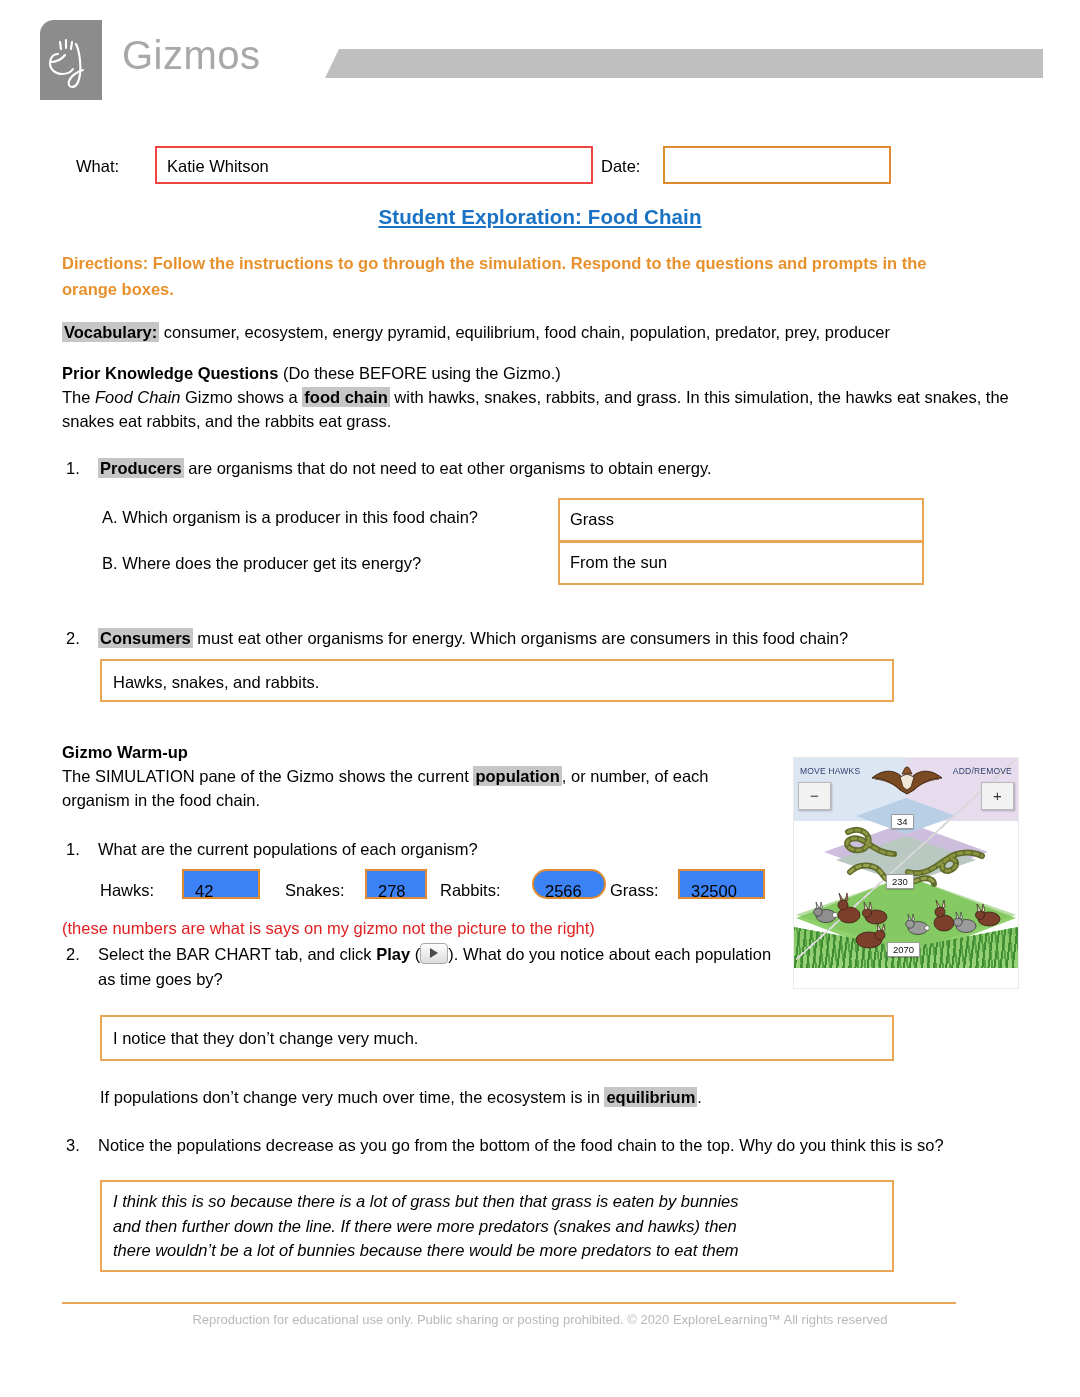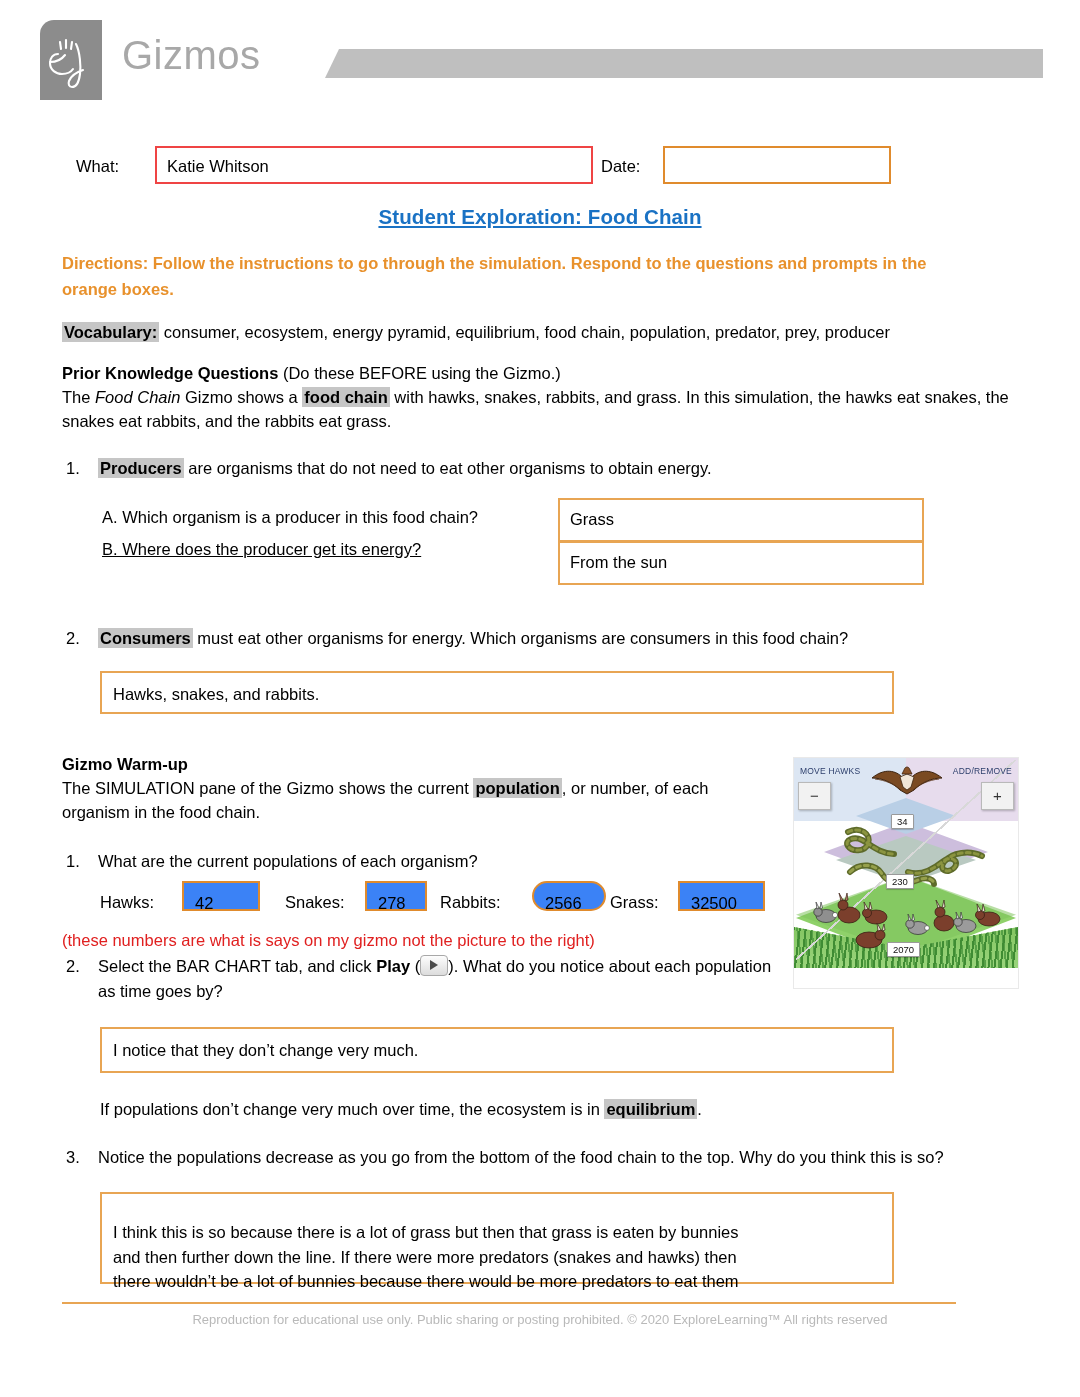--- a/index.html
+++ b/index.html
@@ -173,21 +173,21 @@
     position: relative;
     margin: 18px 0 0 0;
     height: 88px;
   }
   .qa-q {
     position: absolute;
     font-size: 16.5px;
     left: 40px;
   }
   .qa-q.a { top: 10px; }
-  .qa-q.b { top: 42px; text-decoration: underline; }
+  .qa-q.b { top: 56px; }
   .qa-box {
     position: absolute;
     left: 496px;
     width: 366px;
     height: 44px;
     border: 2px solid #e8a553;
     box-sizing: border-box;
     background: #fff;
     font-size: 16.5px;
     padding: 10px 0 0 10px;
@@ -423,21 +423,21 @@
         <span>From the sun</span>
       </div>
     </div>
   </div>
 
   <div style="margin-top:40px;">
     <div class="li">
       <span class="num">2.</span>
       <span class="hl">Consumers</span><span> must eat other organisms for energy. Which organisms are consumers in this food chain?</span>
     </div>
-    <div class="abox" style="margin:20px 0 0 38px; width:794px; height:43px;">
+    <div class="abox" style="margin:8px 0 0 38px; width:794px; height:43px;">
       <span>Hawks, snakes, and rabbits.</span>
     </div>
   </div>
 
   <div style="margin-top:38px; width:718px;">
     <div class="para" style="margin-bottom:12px;">
       <b>Gizmo Warm-up</b><br>
       <span>The SIMULATION pane of the Gizmo shows the current </span><span class="hl">population</span><span>, or number, of each organism in the food chain.</span>
     </div>
   </div>
@@ -479,21 +479,21 @@
       <span>If populations don’t change very much over time, the ecosystem is in </span><span class="hl">equilibrium</span><span>.</span>
     </div>
   </div>
 
   <div style="margin-top:24px;">
     <div class="li" style="width:940px;">
       <span class="num">3.</span>
       <span>Notice the populations decrease as you go from the bottom of the food chain to the top. Why do you think this is so?</span>
     </div>
 
-    <div class="abox" style="margin:22px 0 4px 38px; width:794px; height:92px; padding-top:26px;">
+    <div class="abox" style="margin:22px 0 4px 38px; width:794px; height:92px; padding-top:7px;font-style:italic;">
       <div>I think this is so because there is a lot of grass but then that grass is eaten by bunnies</div>
       <div>and then further down the line. If there were more predators (snakes and hawks) then</div>
       <div>there wouldn’t be a lot of bunnies because there would be more predators to eat them</div>
     </div>
   </div>
 
 </div>
 
 <div class="gizmo">
   <div class="gz-left-bg"></div>

